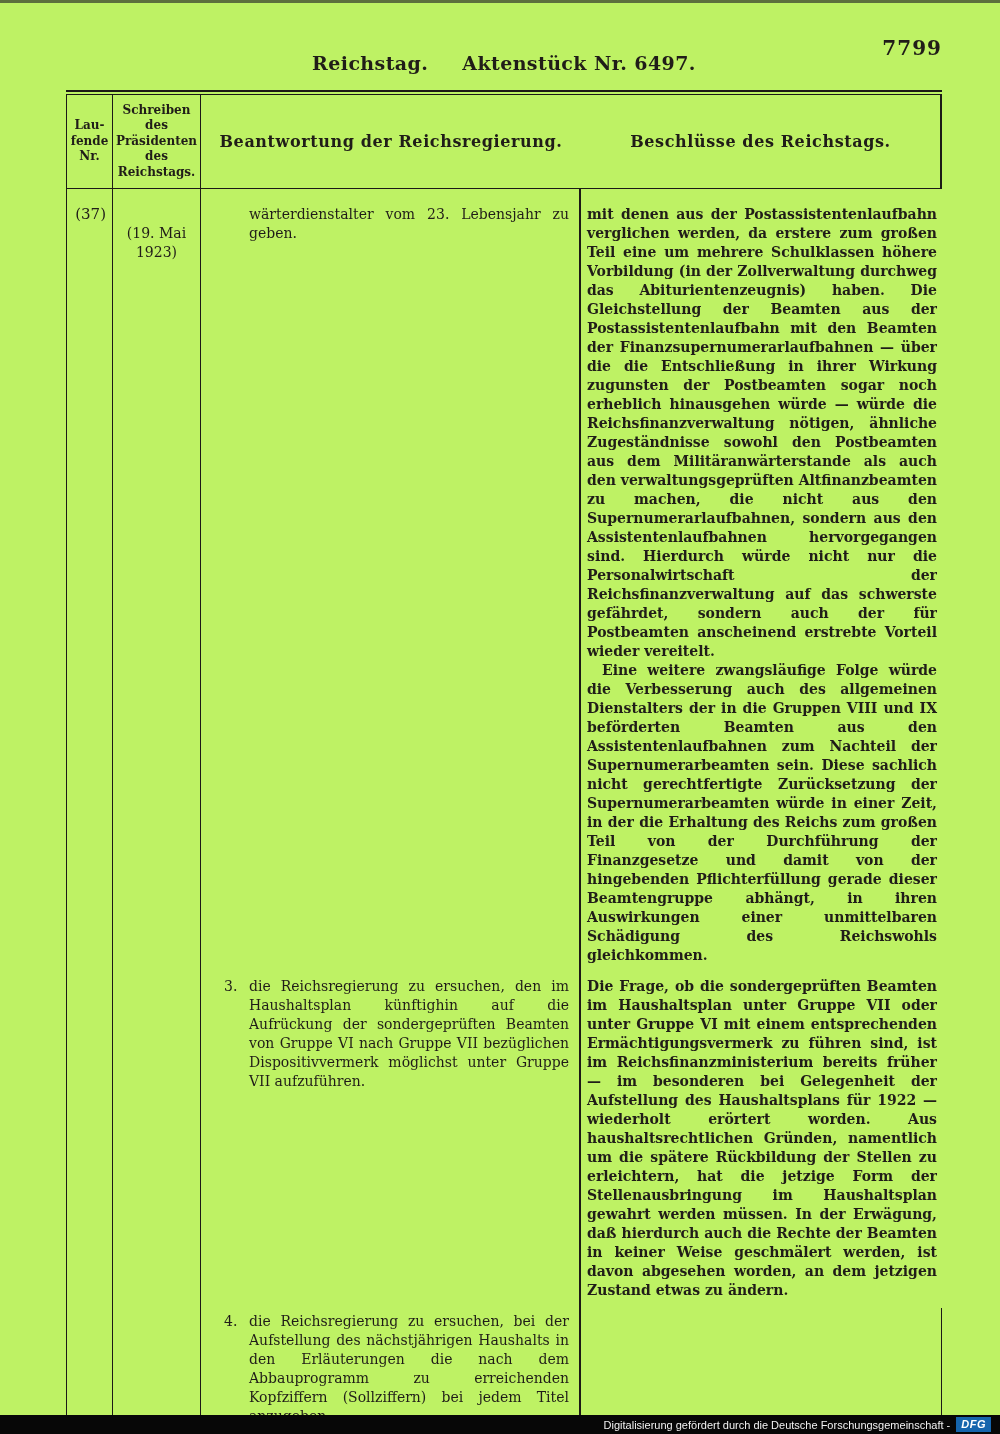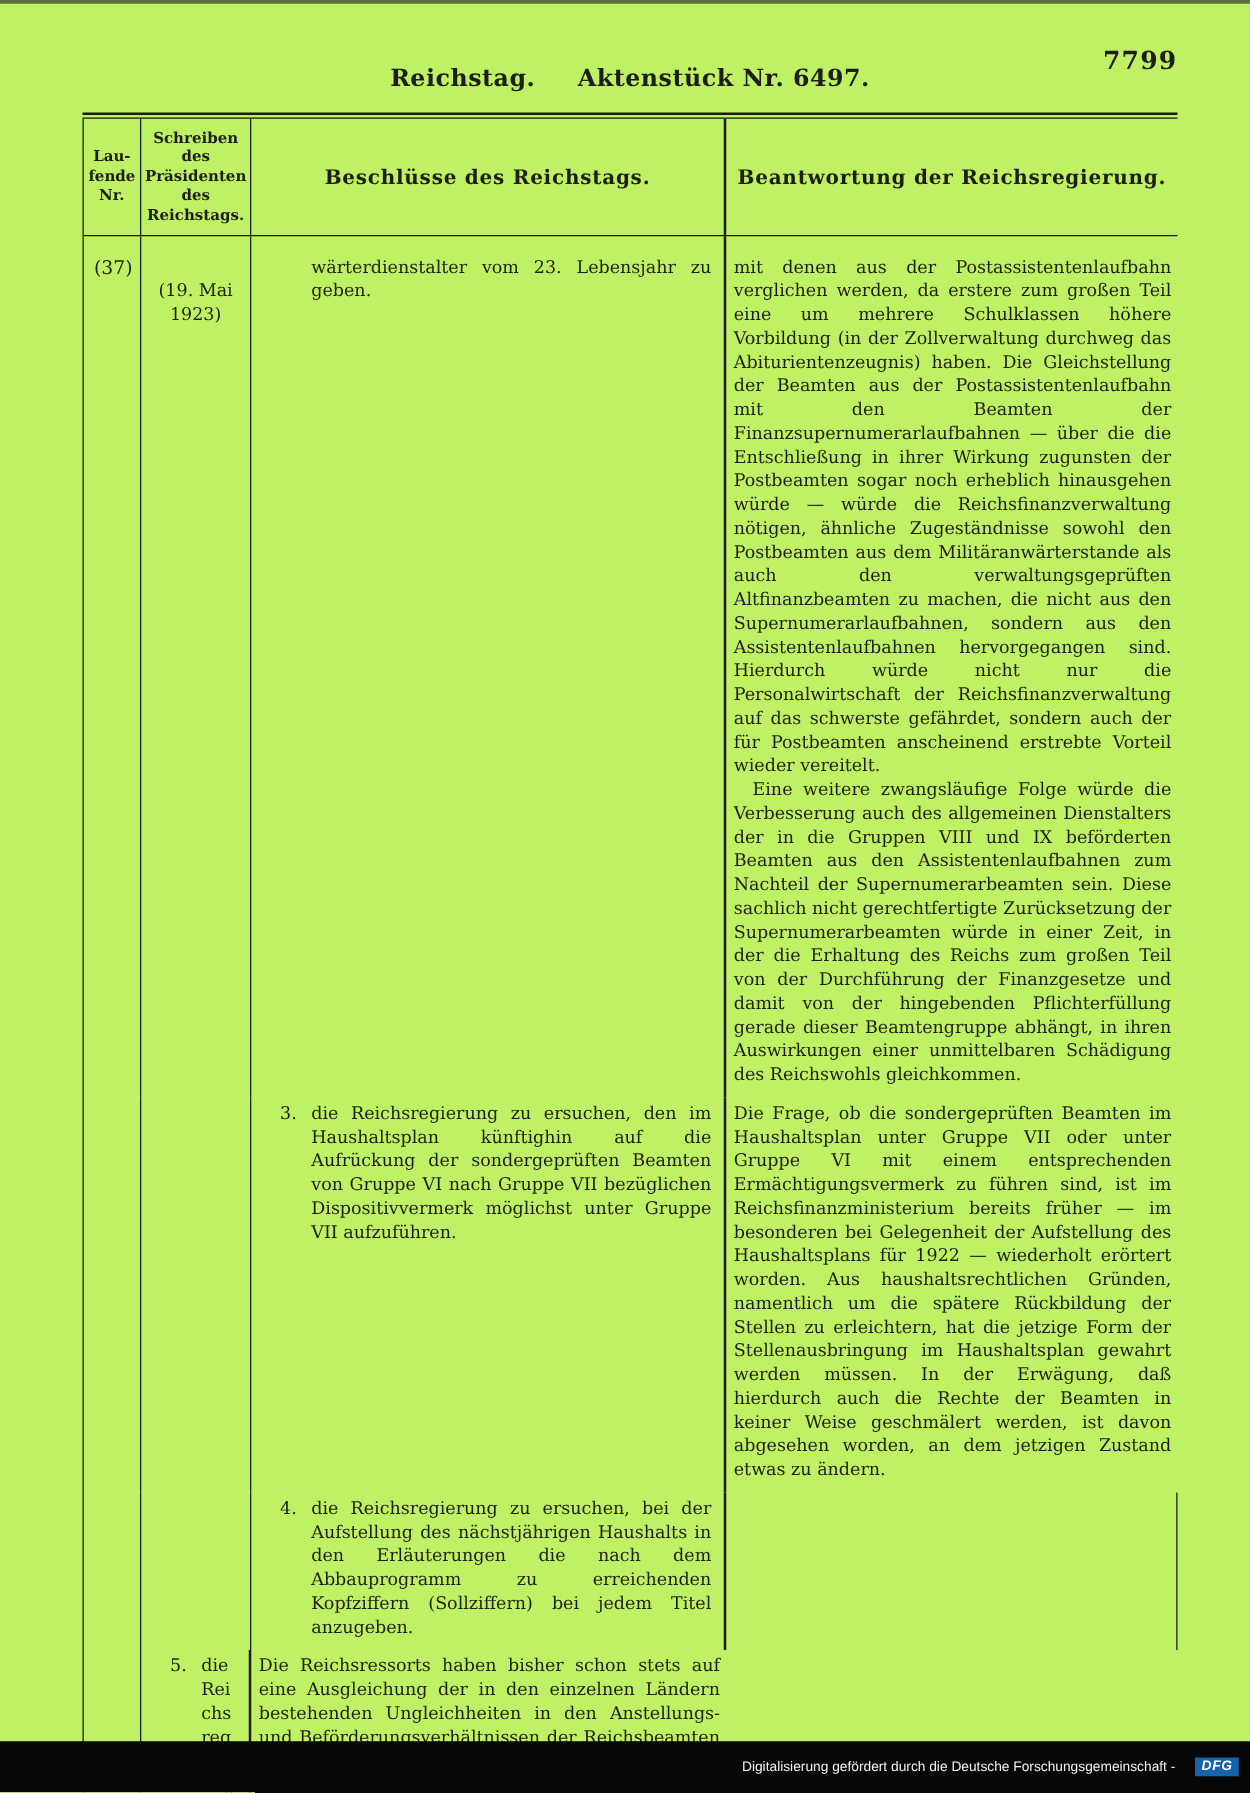--- a/index.html
+++ b/index.html
@@ -56,35 +56,35 @@
     display: flex; align-items: center; justify-content: center;
     text-align: center; padding: 4px 2px;
   }
   .hsmall { font-size: 12px; line-height: 1.3; white-space: pre-line; font-weight: bold; }
   .hmain  { font-size: 16px; font-weight: bold; letter-spacing: .6px; }
   .bcell  { padding: 4px 6px 8px 6px; }
   .r1     { padding-top: 16px; }
   .nr-cell { text-align: right; font-size: 15px; }
   .letter-cell { text-align: center; font-size: 14px; white-space: pre-line; line-height: 1.35; }
   .res-cell { padding-left: 22px; padding-right: 10px; }
-  .ans-cell { padding-right: 5px; }
+  .ans-cell { padding-right: 5px; font-weight: bold; }
   .body-text, .ans, .item-text {
     font-size: 14px; line-height: 19px;
     text-align: justify;
     hyphens: auto; -webkit-hyphens: auto;
     overflow-wrap: break-word;
   }
   .res-item { position: relative; padding-left: 26px; }
   .item-no { position: absolute; left: 1px; top: 0; font-size: 14px; line-height: 19px; }
   .ans.indented { text-indent: 15px; }
   
   .footer-bar {
-    position: absolute; bottom: 0; left: 0; width: 100%; height: 41px;
+    position: absolute; bottom: 0; left: 0; width: 100%; height: 19px;
     background: #070707;
-    display: flex; align-items: center; justify-content: flex-end; gap: 16px;
+    display: flex; align-items: center; justify-content: flex-end; gap: 6px;
     padding-right: 9px;
     font-family: "Liberation Sans", sans-serif;
     font-size: 11px; color: #f2f2f2;
   }
   .dfg-badge {
     background: #1565ad; color: #ffffff;
     font-weight: bold; font-size: 11px; letter-spacing: .5px;
     padding: 2px 5px; line-height: 1; font-style: italic;
   }
 </style>
@@ -111,25 +111,25 @@
 fende
 Nr.</span>
     </div>
     <div class="cell c2 hcell">
       <span class="hsmall">Schreiben
 des
 Präsidenten
 des
 Reichstags.</span>
     </div>
+    <div class="cell c4 hcell">
+      <span class="hmain">Beantwortung der Reichsregierung.</span>
+    </div>
     <div class="cell c3 hcell">
       <span class="hmain">Beschlüsse des Reichstags.</span>
-    </div>
-    <div class="cell c4 hcell">
-      <span class="hmain">Beantwortung der Reichsregierung.</span>
     </div>
 
     <div class="cell c1 bcell r1 nr-cell">
       <span>(37)</span>
     </div>
     <div class="cell c2 bcell r1 letter-cell">
       <span>(19. Mai
 1923)</span>
     </div>
     <div class="cell c3 bcell r1 res-cell">

